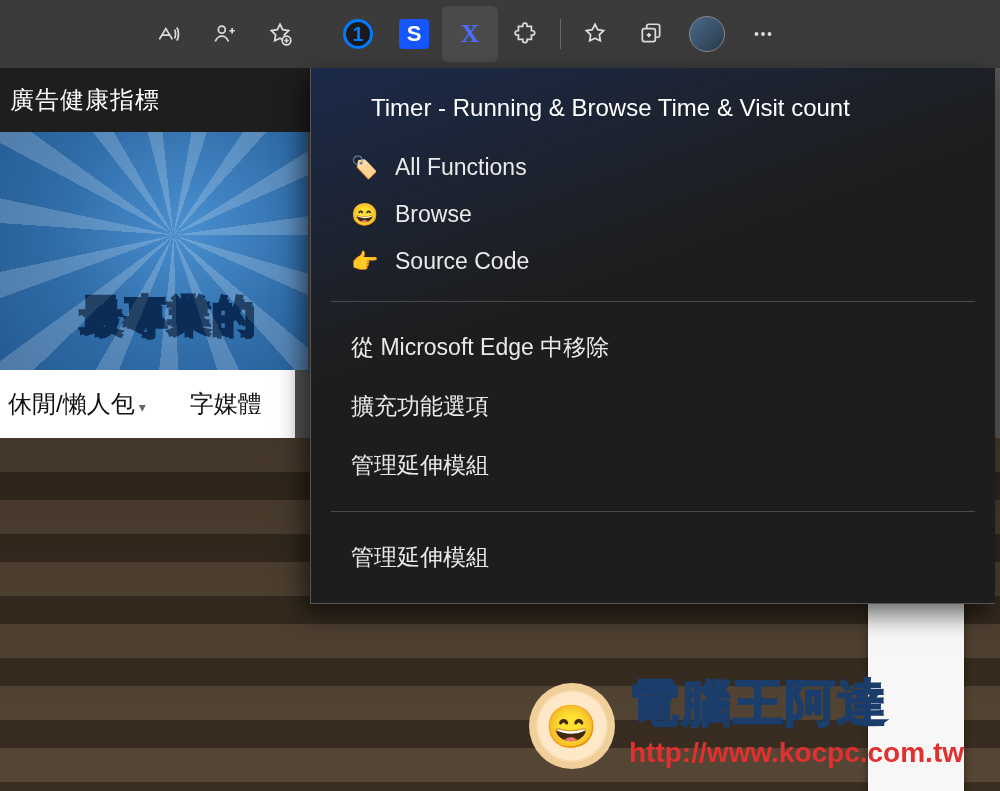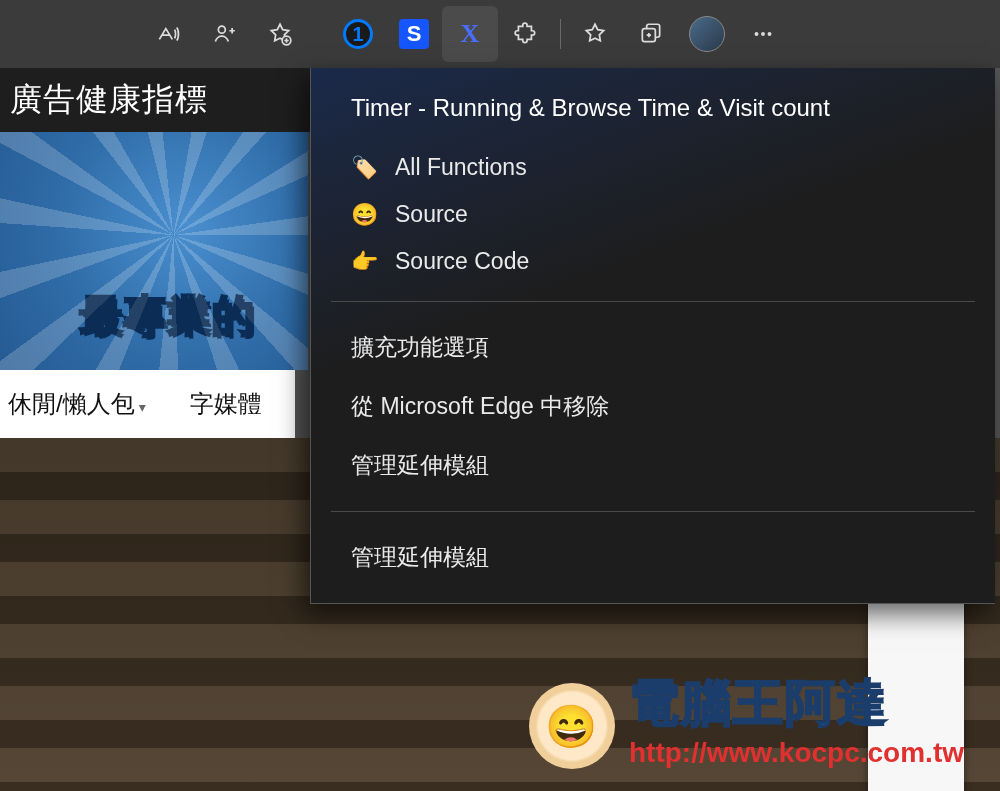--- a/index.html
+++ b/index.html
@@ -22,21 +22,21 @@
   .ext-icon { width: 32px; height: 32px; border-radius: 4px; display: flex; align-items: center; justify-content: center; font-weight: bold; }
   .ext-1p { background: #1a1a1a; color: #007aff; border: 3px solid #007aff; border-radius: 50%; font-size: 20px; width: 30px; height: 30px; }
   .ext-s  { background: #1556ff; color: #fff; font-size: 22px; width: 30px; height: 30px; border-radius: 4px; }
   .ext-x  { color: #4a6dff; font-size: 26px; font-weight: 700; font-family: serif; }
   .avatar { width: 36px; height: 36px; border-radius: 50%; background: linear-gradient(135deg,#4a6a8a,#2a3a4a); border: 1px solid #888; }
 
   
   .sitebar {
     position: absolute; top: 68px; left: 0; width: 310px; height: 64px;
     background: #1e1e1e; color: #fff; display: flex; align-items: center;
-    font-size: 32px; padding-left: 10px; letter-spacing: 1px;
+    font-size: 24px; padding-left: 10px; letter-spacing: 1px;
   }
 
   
   .page-hero {
     position: absolute; top: 132px; left: 0; width: 308px; height: 238px;
     background: radial-gradient(circle at 60% 40%, #4a8fcf 0%, #2f6ca8 55%, #255a92 100%);
     overflow: hidden;
   }
   .sunburst::before, .sunburst::after {
     content:""; position:absolute; inset:-40px;
@@ -82,21 +82,21 @@
 
   
   .menu {
     position: absolute; top: 68px; left: 310px; width: 685px;
     background: linear-gradient(160deg, #1b2a4a 0%, #1d1d1d 40%, #1d1d1d 100%);
     border: 1px solid #555; border-top: none; border-right: none;
     color: #eaeaea; padding: 22px 0 16px 0;
     box-shadow: -6px 10px 24px rgba(0,0,0,.6);
   }
   .menu-title {
-    padding: 4px 40px 22px 40px; font-size: 24px; color: #fff;
+    padding: 4px 40px 22px 60px; font-size: 24px; color: #fff;
   }
   .menu-item {
     display: flex; align-items: center; gap: 16px;
     padding: 10px 40px; font-size: 23px; position: relative;
   }
   .menu-item .mi-icon { width: 28px; text-align: center; font-size: 22px; }
   .menu-sep { height: 1px; background: #4a4a4a; margin: 16px 20px; }
   .menu-item.plain { padding: 14px 40px; }
   .menu-item .chev {
     position: absolute; right: 30px; top: 50%; transform: translateY(-50%);
@@ -193,36 +193,36 @@
 
 <div class="menu">
   <div class="menu-title">Timer - Running &amp; Browse Time &amp; Visit count</div>
 
   <div class="menu-item">
     <span class="mi-icon">🏷️</span>
     <span>All Functions</span>
   </div>
   <div class="menu-item">
     <span class="mi-icon">😄</span>
-    <span>Source</span>
+    <span>Browse</span>
   </div>
   <div class="menu-item">
     <span class="mi-icon">👉</span>
     <span>Source Code</span>
   </div>
 
   <div class="menu-sep"></div>
 
   <div class="menu-item plain">
+    <span>從 Microsoft Edge 中移除</span>
+  </div>
+  <div class="menu-item plain">
     <span>擴充功能選項</span>
   </div>
   <div class="menu-item plain">
-    <span>從 Microsoft Edge 中移除</span>
-  </div>
-  <div class="menu-item plain">
     <span>管理延伸模組</span>
   </div>
 
   <div class="menu-sep"></div>
 
   <div class="menu-item plain">
     <span>管理延伸模組</span>
   </div>
 </div>
 

